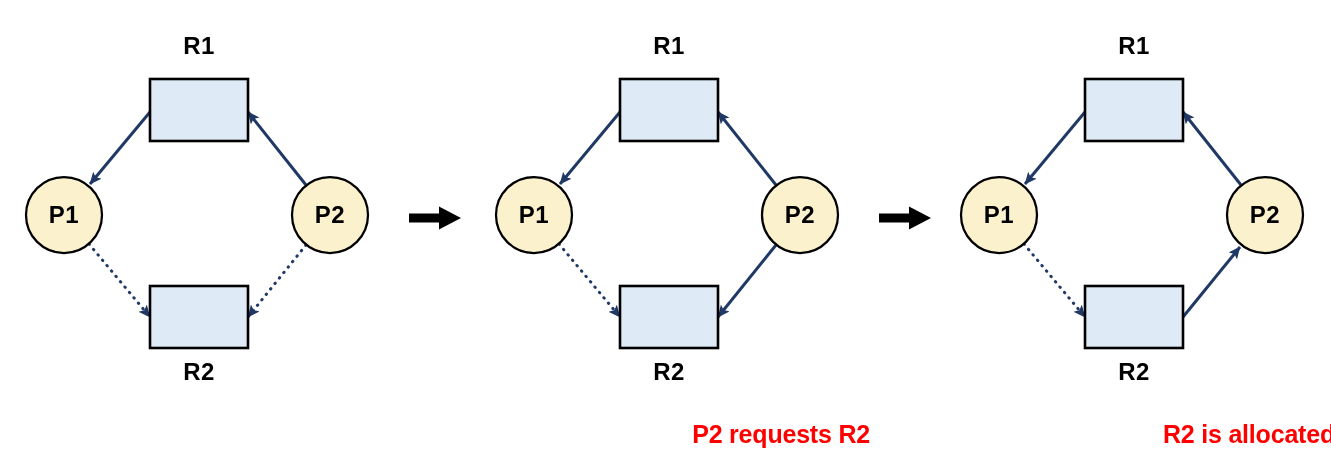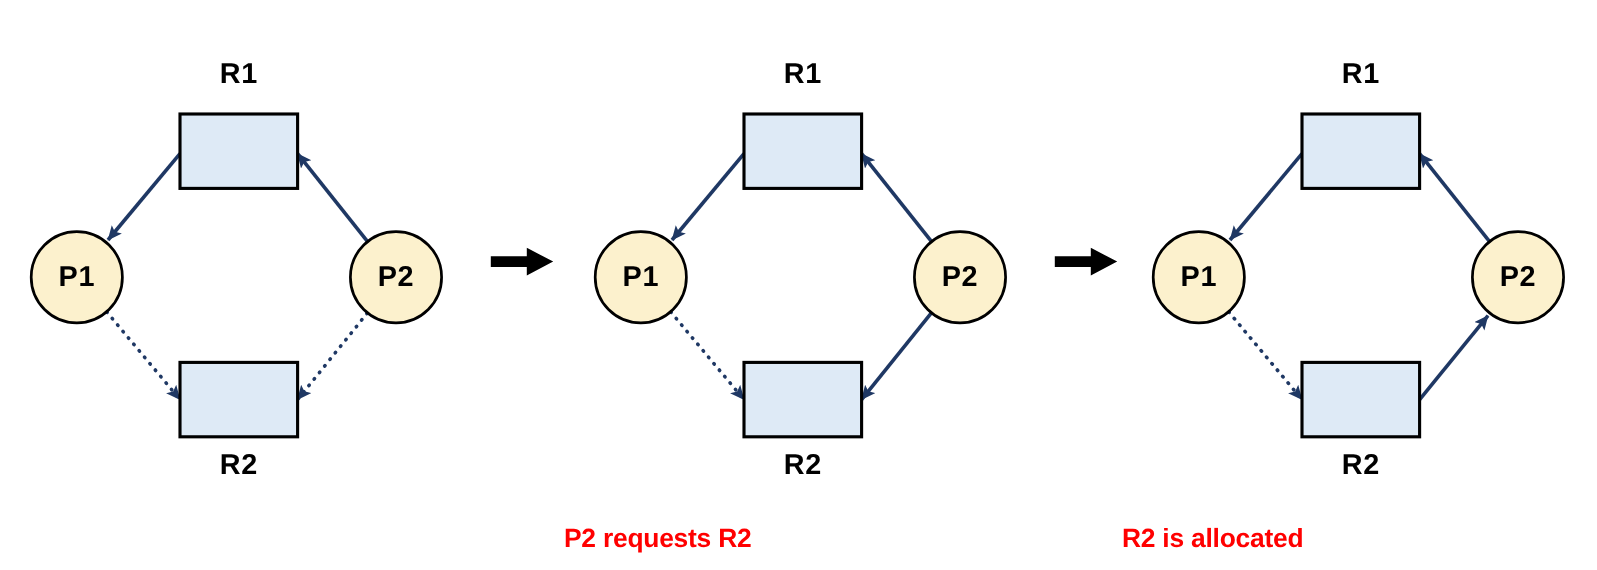--- a/index.html
+++ b/index.html
@@ -10,21 +10,21 @@
   #canvas {
     position: relative;
     width: 1331px;
     height: 475px;
     background: var(--background, #ffffff);
     font-family: "Liberation Sans", sans-serif;
     overflow: hidden;
   }
   .panel {
     position: absolute;
-    top: 16px;
+    top: 0;
     width: 400px;
     height: 409px;
   }
   .panel > svg {
     position: absolute;
     left: 0;
     top: 0;
   }
   .res {
     fill: var(--resource-fill, #deeaf6);
@@ -56,23 +56,23 @@
     font-weight: 600;
     text-align: center;
     line-height: 28px;
     letter-spacing: 0.5px;
   }
   .caption {
     position: absolute;
     left: 0;
     top: 420px;
     width: 100%;
-    text-align: left;
+    text-align: right;
     color: var(--caption-color, #ff0000);
-    font-size: 22px;
+    font-size: 25px;
     font-weight: 700;
     letter-spacing: -0.2px;
   }
   .transition {
     position: absolute;
   }
   .transition polygon {
     fill: var(--transition-arrow-color, #000000);
   }
   .defs-holder {

